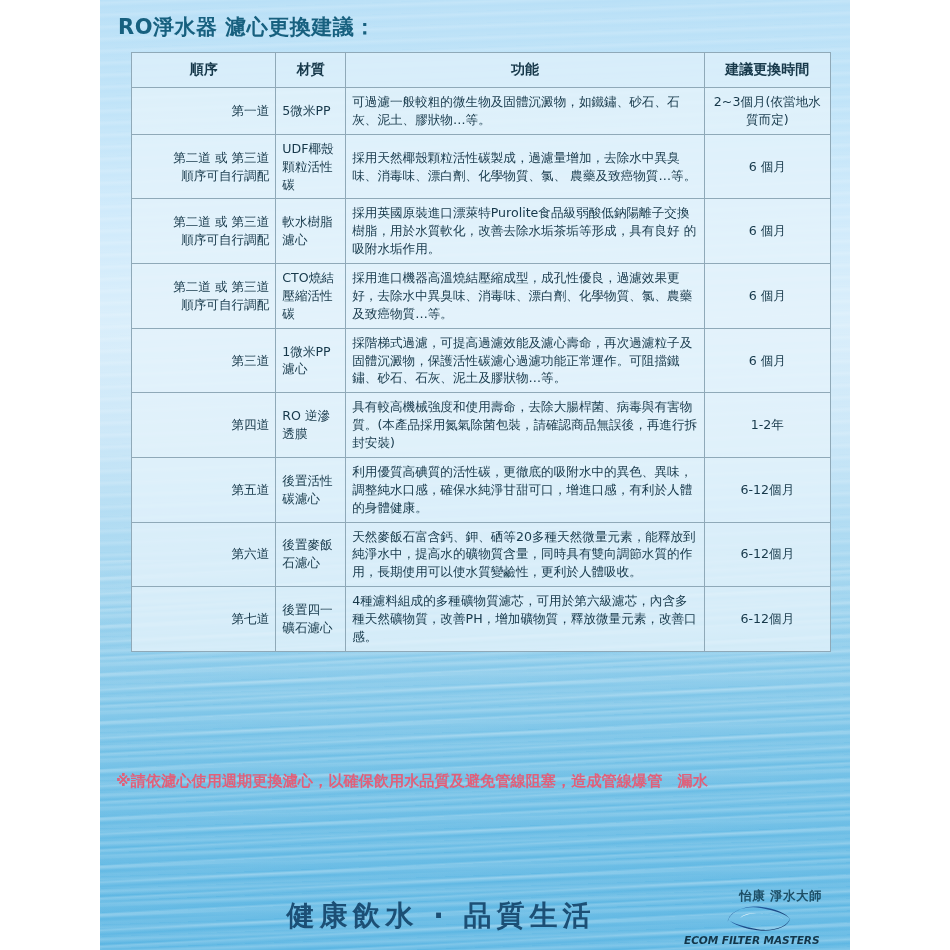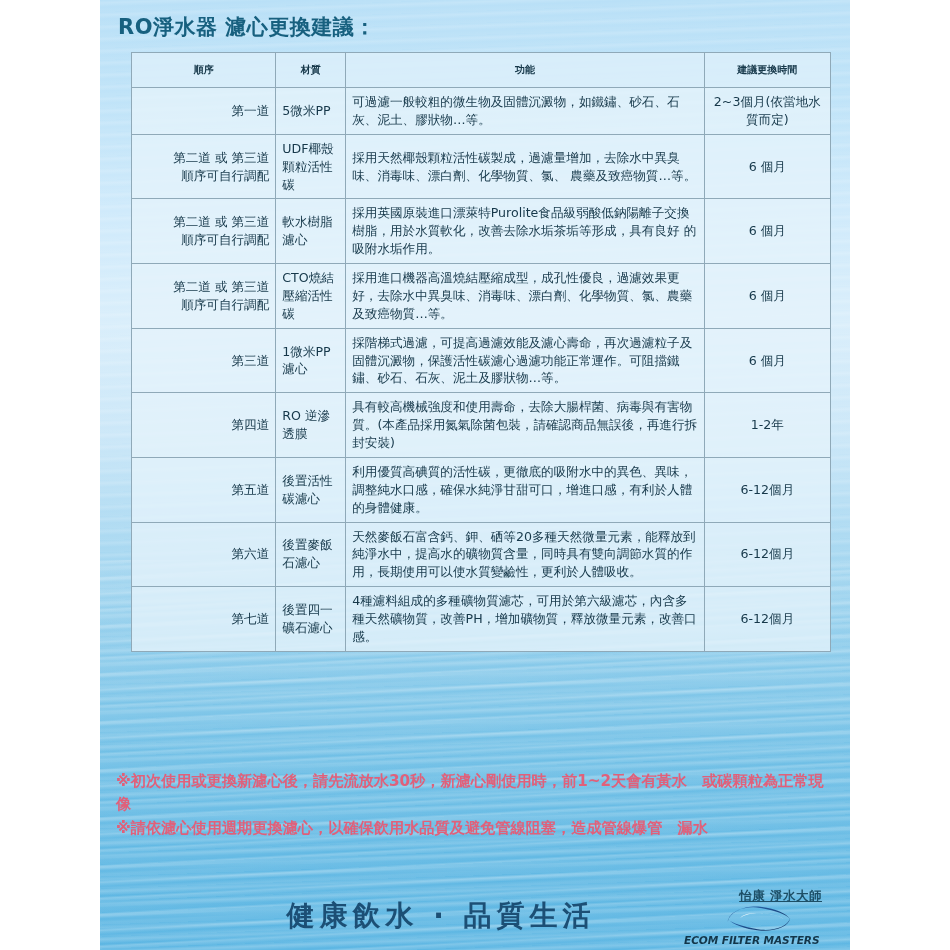--- a/index.html
+++ b/index.html
@@ -104,21 +104,21 @@
     color: #16384a;
     font-size: 12.6px;
     line-height: 1.42;
     padding: 5px 6px;
     vertical-align: middle;
     background: rgba(226,242,251,0.45);
   }
   table.spec thead th {
     text-align: center;
     font-weight: bold;
-    font-size: 10px;
+    font-size: 14px;
     height: 26px;
     padding: 4px 6px;
     background: rgba(215,237,250,0.72);
   }
   
   .col-seq   { width: 128px; }
   .col-mat   { width: 62px;  }
   .col-func  { width: 318px; }
   .col-time  { width: 112px; }
 
@@ -149,21 +149,20 @@
   
   .tagline {
     position: absolute;
     right: 28px;
     top: 888px;
     font-size: 12.5px;
     font-weight: bold;
     color: #1d4f67;
     letter-spacing: 0.5px;
     white-space: nowrap;
-    text-decoration: underline;
   }
 
   
   .slogan {
     position: absolute;
     left: 0;
     right: 0;
     top: 897px;
     text-align: center;
     font-size: 28px;
@@ -311,21 +310,20 @@
               <td class="mat">後置四一礦石濾心</td>
               <td class="func">4種濾料組成的多種礦物質濾芯，可用於第六級濾芯，內含多種天然礦物質，改善PH，增加礦物質，釋放微量元素，改善口感。</td>
               <td class="time">6-12個月</td>
             </tr>
 
           </tbody>
         </table>
       </div>
 
       <div class="notes">
-        <div class="note">※初次使用或更換新濾心後，請先流放水30秒，新濾心剛使用時，前1~2天會有黃水　或碳顆粒為正常現像</div>
         <div class="note">※請依濾心使用週期更換濾心，以確保飲用水品質及避免管線阻塞，造成管線爆管　漏水</div>
       </div>
 
       <div class="tagline">怡康 淨水大師</div>
 
       <div class="slogan">健康飲水 · 品質生活</div>
 
       <div class="logo">
         <svg class="logo-mark" viewBox="0 0 120 48">
           <defs>

